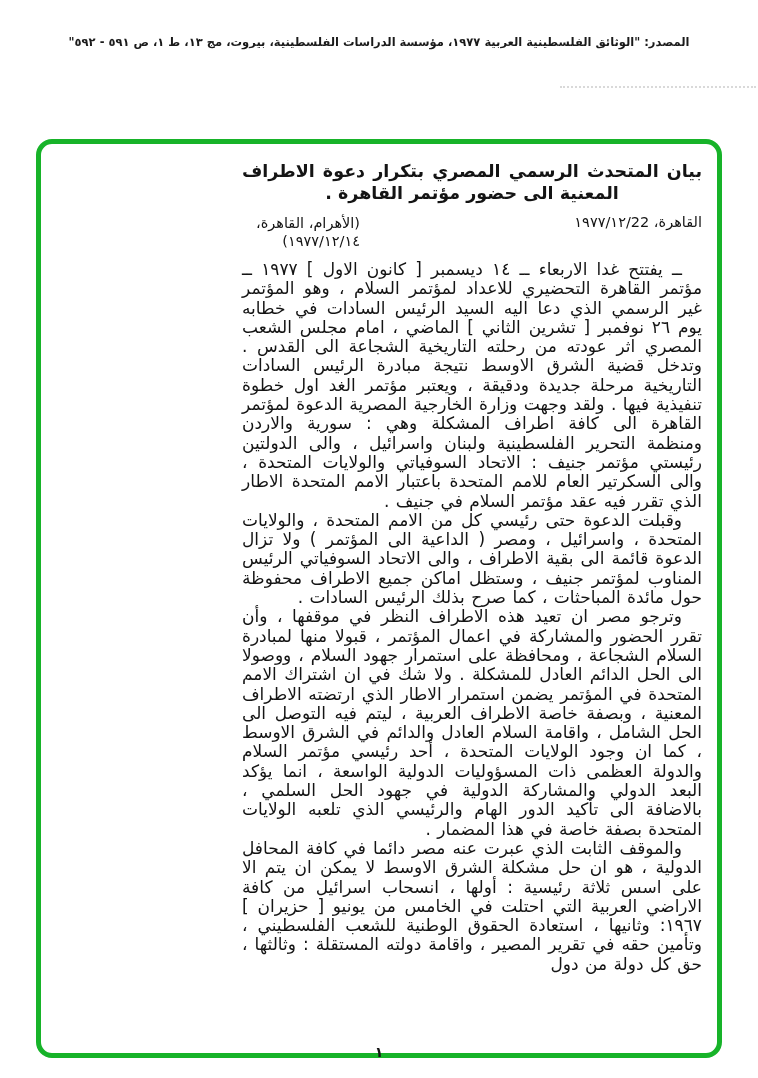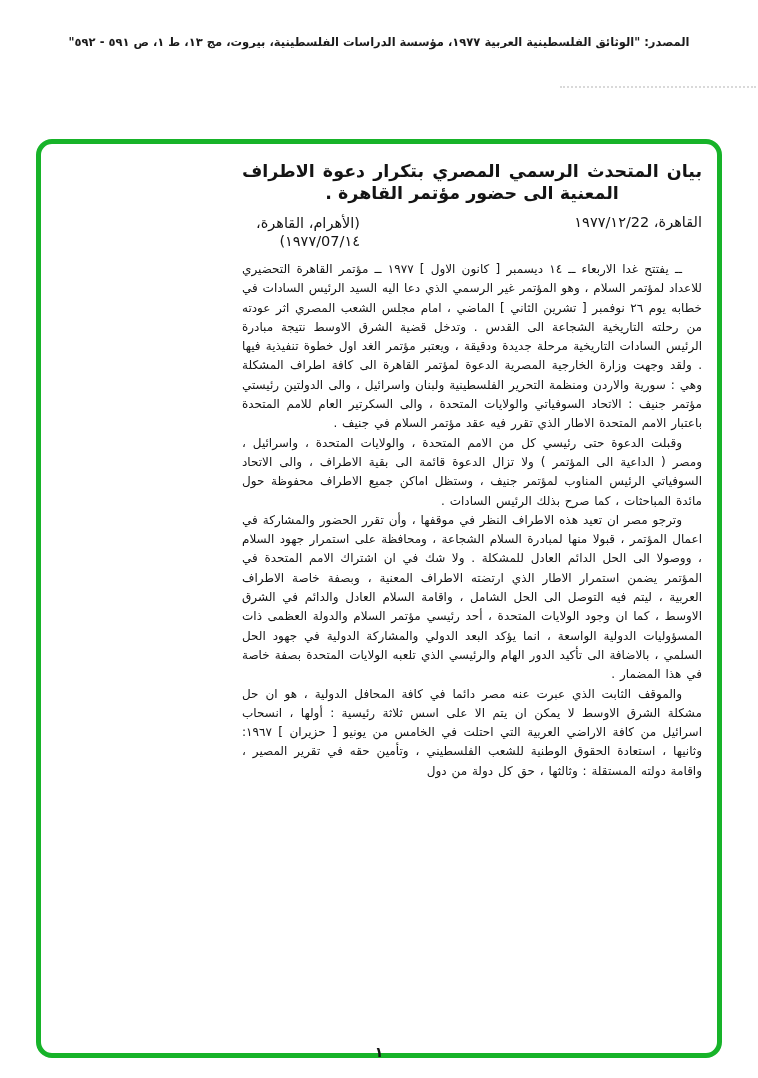--- a/index.html
+++ b/index.html
@@ -27,21 +27,21 @@
     font-size:17.5px;font-weight:bold;line-height:22px;
     text-align:justify;text-align-last:center;margin:0 0 10px 0;
   }
   .dateline{
     display:flex;justify-content:space-between;align-items:flex-start;
     font-size:14.5px;margin:8px 0 10px 0;direction:rtl;
   }
   .dateline .d-right{padding-right:0;margin-left:60px;white-space:nowrap;}
   .dateline .d-left{width:118px;text-align:right;line-height:18px;}
   .doc-body p{
-    margin:0;font-size:12px;line-height:19.3px;
+    margin:0;font-size:17px;line-height:19.3px;
     text-align:justify;text-indent:20px;word-spacing:1px;
   }
   
   .pageno{
     position:absolute;left:0;top:1044px;width:758px;text-align:center;
     font-size:14px;font-weight:bold;
   }
 </style>
 </head>
 <body>
@@ -52,21 +52,21 @@
 
 <div class="scan-dots"></div>
 
 <div class="doc-box">
   <div class="doc-inner">
 
     <div class="doc-title">بيان المتحدث الرسمي المصري بتكرار دعوة الاطراف المعنية الى حضور مؤتمر القاهرة .</div>
 
     <div class="dateline">
       <span class="d-right">القاهرة، ١٩٧٧/١٢/22</span>
-      <span class="d-left">(الأهرام، القاهرة، ١٩٧٧/07/١٤)</span>
+      <span class="d-left">(الأهرام، القاهرة، ١٩٧٧/١٢/١٤)</span>
     </div>
 
     <div class="doc-body">
         <p>ــ يفتتح غدا الاربعاء ــ ١٤ ديسمبر [ كانون الاول ] ١٩٧٧ ــ مؤتمر القاهرة التحضيري للاعداد لمؤتمر السلام ، وهو المؤتمر غير الرسمي الذي دعا اليه السيد الرئيس السادات في خطابه يوم ٢٦ نوفمبر [ تشرين الثاني ] الماضي ، امام مجلس الشعب المصري اثر عودته من رحلته التاريخية الشجاعة الى القدس . وتدخل قضية الشرق الاوسط نتيجة مبادرة الرئيس السادات التاريخية مرحلة جديدة ودقيقة ، ويعتبر مؤتمر الغد اول خطوة تنفيذية فيها . ولقد وجهت وزارة الخارجية المصرية الدعوة لمؤتمر القاهرة الى كافة اطراف المشكلة وهي : سورية والاردن ومنظمة التحرير الفلسطينية ولبنان واسرائيل ، والى الدولتين رئيستي مؤتمر جنيف : الاتحاد السوفياتي والولايات المتحدة ، والى السكرتير العام للامم المتحدة باعتبار الامم المتحدة الاطار الذي تقرر فيه عقد مؤتمر السلام في جنيف .</p>
         <p>وقبلت الدعوة حتى رئيسي كل من الامم المتحدة ، والولايات المتحدة ، واسرائيل ، ومصر ( الداعية الى المؤتمر ) ولا تزال الدعوة قائمة الى بقية الاطراف ، والى الاتحاد السوفياتي الرئيس المناوب لمؤتمر جنيف ، وستظل اماكن جميع الاطراف محفوظة حول مائدة المباحثات ، كما صرح بذلك الرئيس السادات .</p>
         <p>وترجو مصر ان تعيد هذه الاطراف النظر في موقفها ، وأن تقرر الحضور والمشاركة في اعمال المؤتمر ، قبولا منها لمبادرة السلام الشجاعة ، ومحافظة على استمرار جهود السلام ، ووصولا الى الحل الدائم العادل للمشكلة . ولا شك في ان اشتراك الامم المتحدة في المؤتمر يضمن استمرار الاطار الذي ارتضته الاطراف المعنية ، وبصفة خاصة الاطراف العربية ، ليتم فيه التوصل الى الحل الشامل ، واقامة السلام العادل والدائم في الشرق الاوسط ، كما ان وجود الولايات المتحدة ، أحد رئيسي مؤتمر السلام والدولة العظمى ذات المسؤوليات الدولية الواسعة ، انما يؤكد البعد الدولي والمشاركة الدولية في جهود الحل السلمي ، بالاضافة الى تأكيد الدور الهام والرئيسي الذي تلعبه الولايات المتحدة بصفة خاصة في هذا المضمار .</p>
         <p>والموقف الثابت الذي عبرت عنه مصر دائما في كافة المحافل الدولية ، هو ان حل مشكلة الشرق الاوسط لا يمكن ان يتم الا على اسس ثلاثة رئيسية : أولها ، انسحاب اسرائيل من كافة الاراضي العربية التي احتلت في الخامس من يونيو [ حزيران ] ١٩٦٧: وثانيها ، استعادة الحقوق الوطنية للشعب الفلسطيني ، وتأمين حقه في تقرير المصير ، واقامة دولته المستقلة : وثالثها ، حق كل دولة من دول</p>
       </div>
 
   </div>

